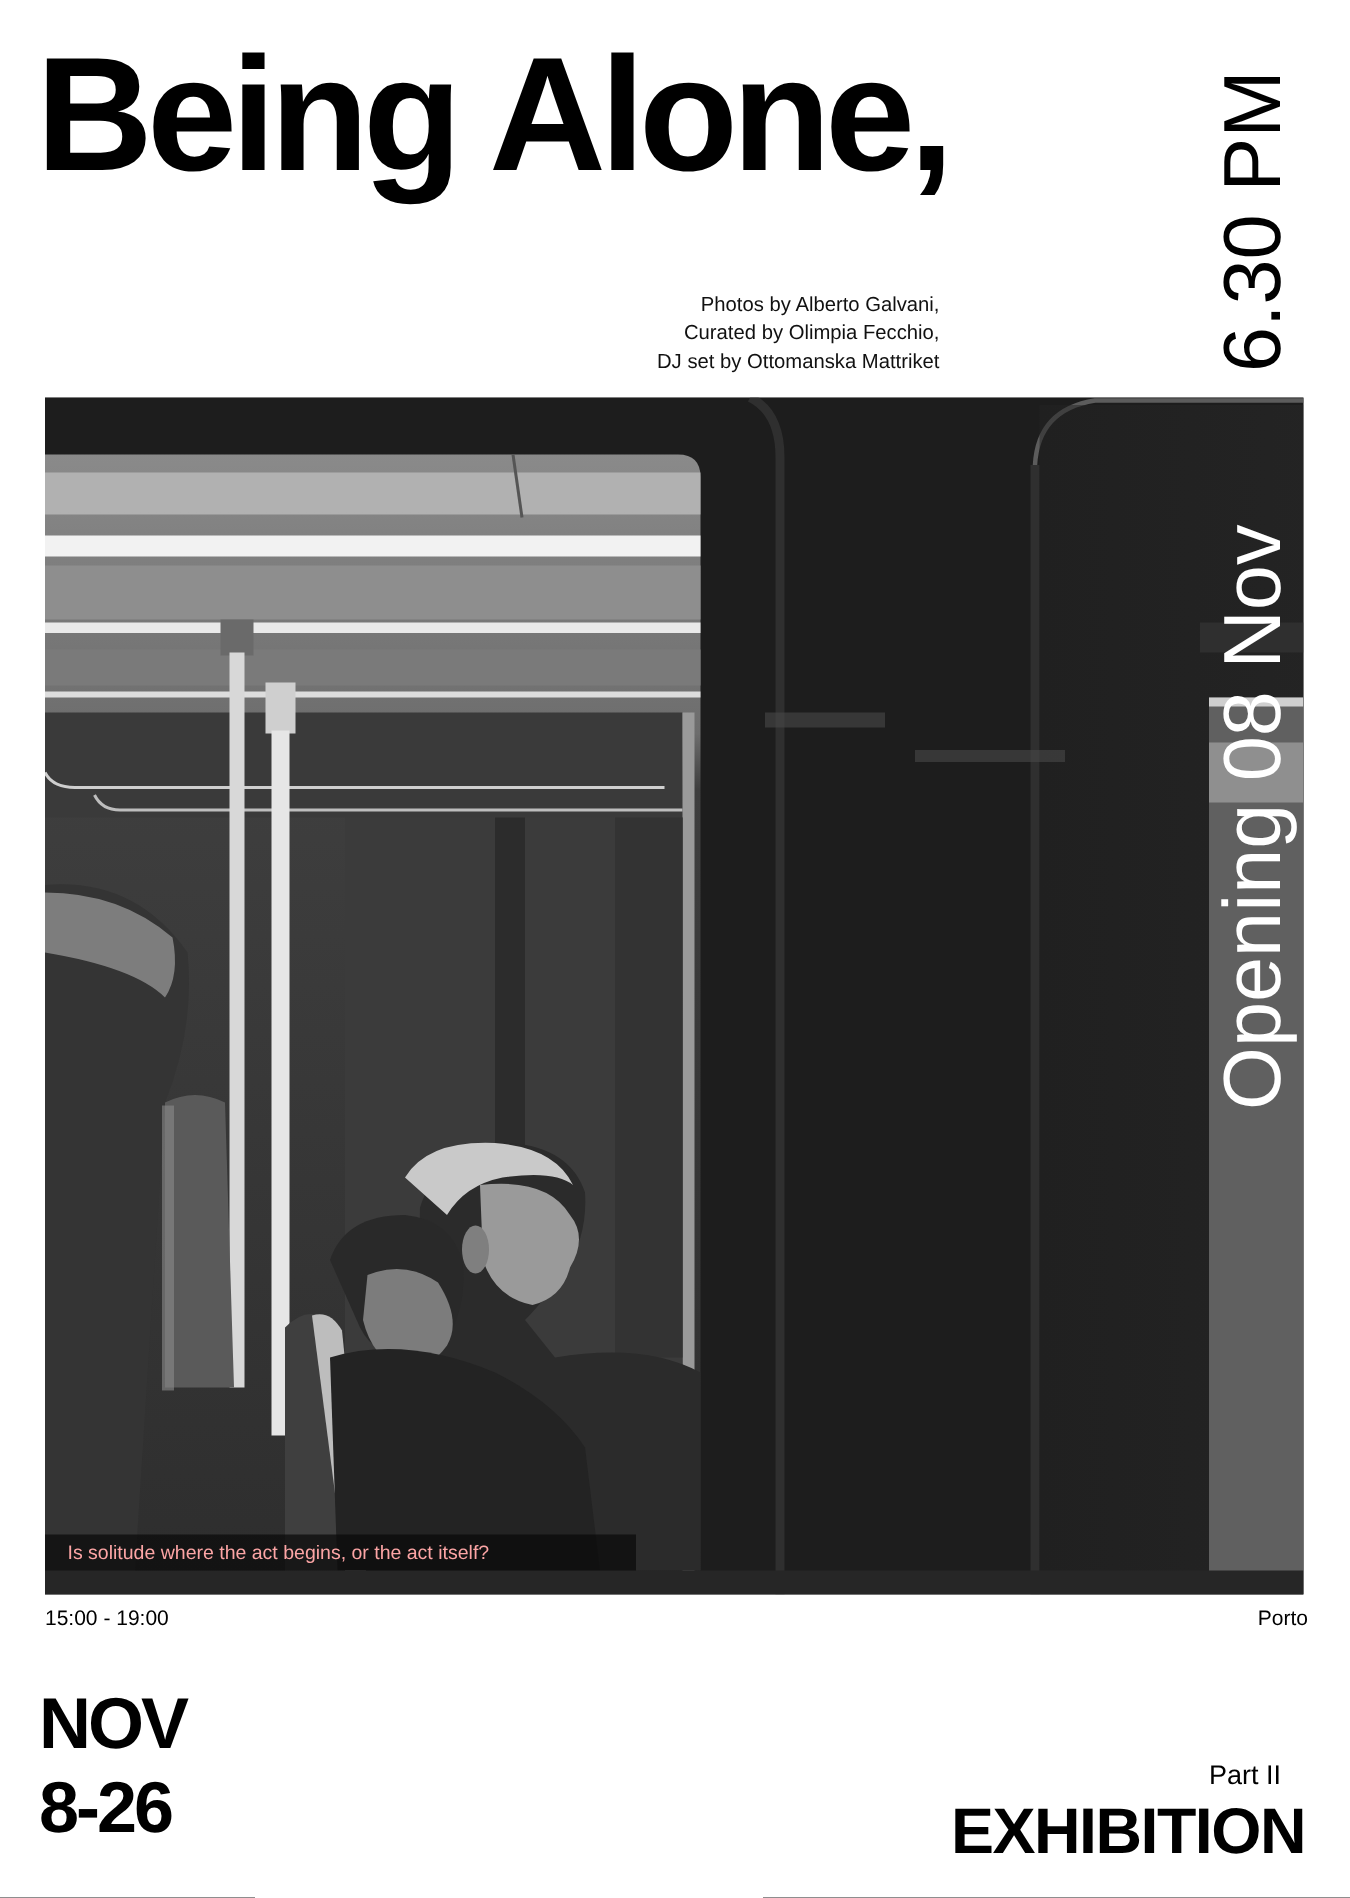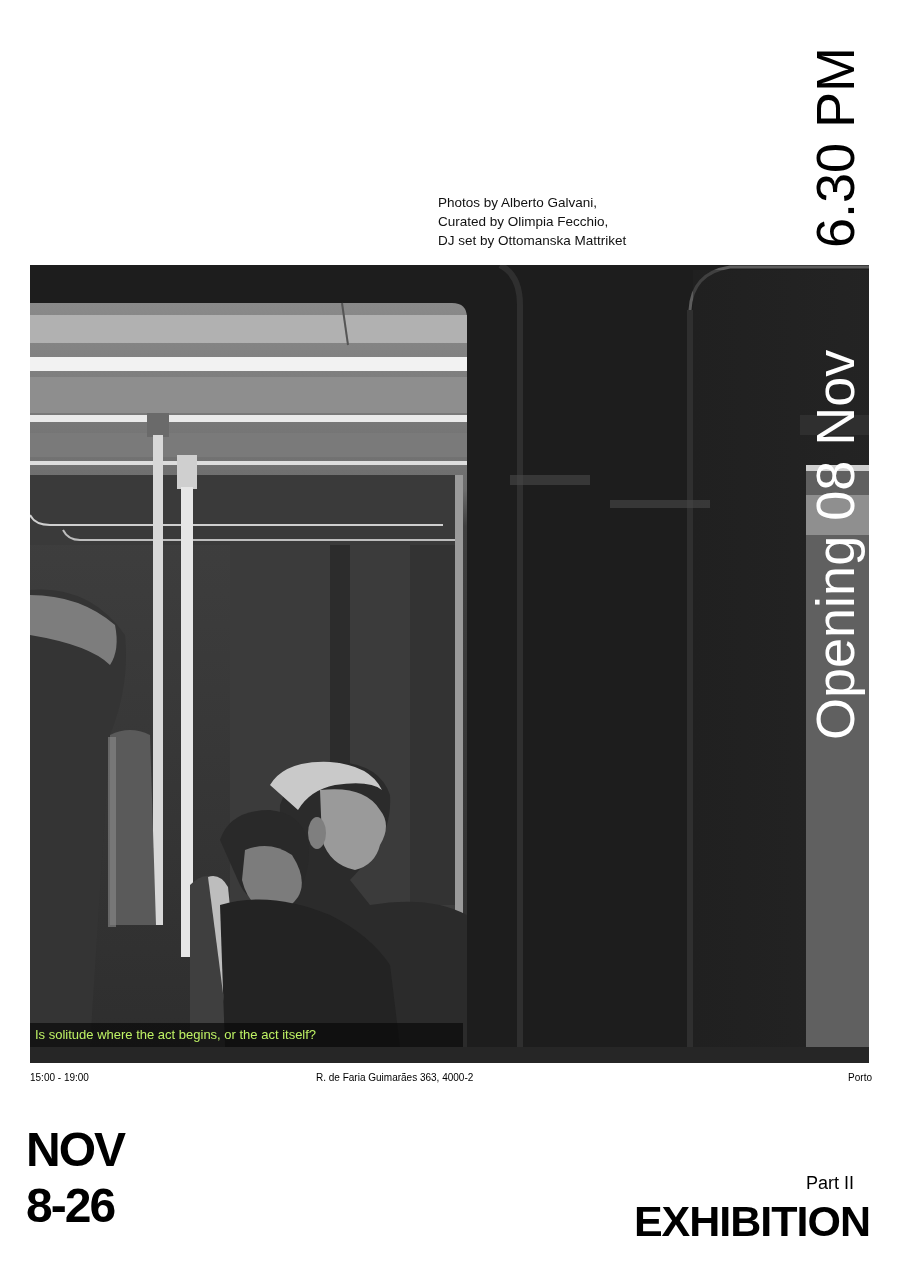--- a/index.html
+++ b/index.html
@@ -10,45 +10,45 @@
   .title {
     position: absolute; left: 24px; top: 20px; margin: 0;
     font-weight: 700; font-size: 108px; line-height: 112px; letter-spacing: -4px;
     white-space: nowrap;
   }
   .title .line { display: block; }
   .credits {
     position: absolute; left: 438px; top: 193px;
     font-size: 13.5px; line-height: 19px; color: #111;
   }
-  .credits div { white-space: nowrap; }
+  .credits div { white-space: nowrap; text-align: right; }
   .time-vertical {
     position: absolute; left: 808px; top: 248px;
     transform-origin: 0 0; transform: rotate(-90deg);
     font-size: 54px; font-weight: 400; white-space: nowrap; line-height: 54px;
   }
   .photo {
     position: absolute; left: 30px; top: 265px; width: 839px; height: 798px;
     background: #1c1c1c; overflow: hidden;
   }
   .photo svg { position: absolute; left: 0; top: 0; }
   .opening-vertical {
     position: absolute; left: 808px; top: 740px;
     transform-origin: 0 0; transform: rotate(-90deg);
     font-size: 54px; font-weight: 400; color: #fff; white-space: nowrap; line-height: 54px;
   }
   .caption {
-    position: absolute; left: 30px; top: 1023px; width: 433px; height: 24px;
-    background: rgba(10,10,10,0.72); color: #bef264;
-    font-size: 13px; line-height: 24px; padding-left: 5px; box-sizing: border-box;
+    position: absolute; left: 30px; top: 1023px; width: 394px; height: 24px;
+    background: rgba(10,10,10,0.72); color: #fca5a5;
+    font-size: 13px; line-height: 24px; padding-left: 15px; box-sizing: border-box;
     white-space: nowrap;
   }
   .info-row {
     position: absolute; left: 30px; top: 1068px; width: 842px; height: 20px;
-    font-size: 10px; line-height: 20px;
+    font-size: 14px; line-height: 20px;
   }
   .info-row .hours { position: absolute; left: 0; }
   .info-row .address { position: absolute; left: 286px; }
   .info-row .city { position: absolute; right: 0; }
   .dates {
     position: absolute; left: 26px; top: 1122px;
     font-weight: 700; font-size: 48px; line-height: 56px; letter-spacing: -2px;
   }
   .dates div { white-space: nowrap; }
   .exhibit {
@@ -57,20 +57,21 @@
   }
   .exhibit .row1 { display: flex; align-items: flex-start; justify-content: flex-end; }
   .exhibit .part {
     font-weight: 400; font-size: 18px; letter-spacing: 0; margin-right: 16px;
   }
 </style>
 </head>
 <body>
 
 <h1 class="title">
+  <span class="line">Being Alone,</span>
 </h1>
 
 <div class="credits">
   <div>Photos by Alberto Galvani,</div>
   <div>Curated by Olimpia Fecchio,</div>
   <div>DJ set by Ottomanska Mattriket</div>
 </div>
 
 <div class="time-vertical">6.30 PM</div>
 
@@ -147,21 +148,20 @@
 
     <rect x="0" y="782" width="839" height="16" fill="#262626"></rect>
   </svg>
   <div class="caption" style="left:0; top:758px;">Is solitude where the act begins, or the act itself?</div>
 </div>
 
 <div class="opening-vertical">Opening 08 Nov</div>
 
 <div class="info-row">
   <span class="hours">15:00 - 19:00</span>
-  <span class="address">R. de Faria Guimarães 363, 4000-2</span>
   <span class="city">Porto</span>
 </div>
 
 <div class="dates">
   <div>NOV</div>
   <div>8-26</div>
 </div>
 
 <div class="exhibit">
   <div class="row1">

